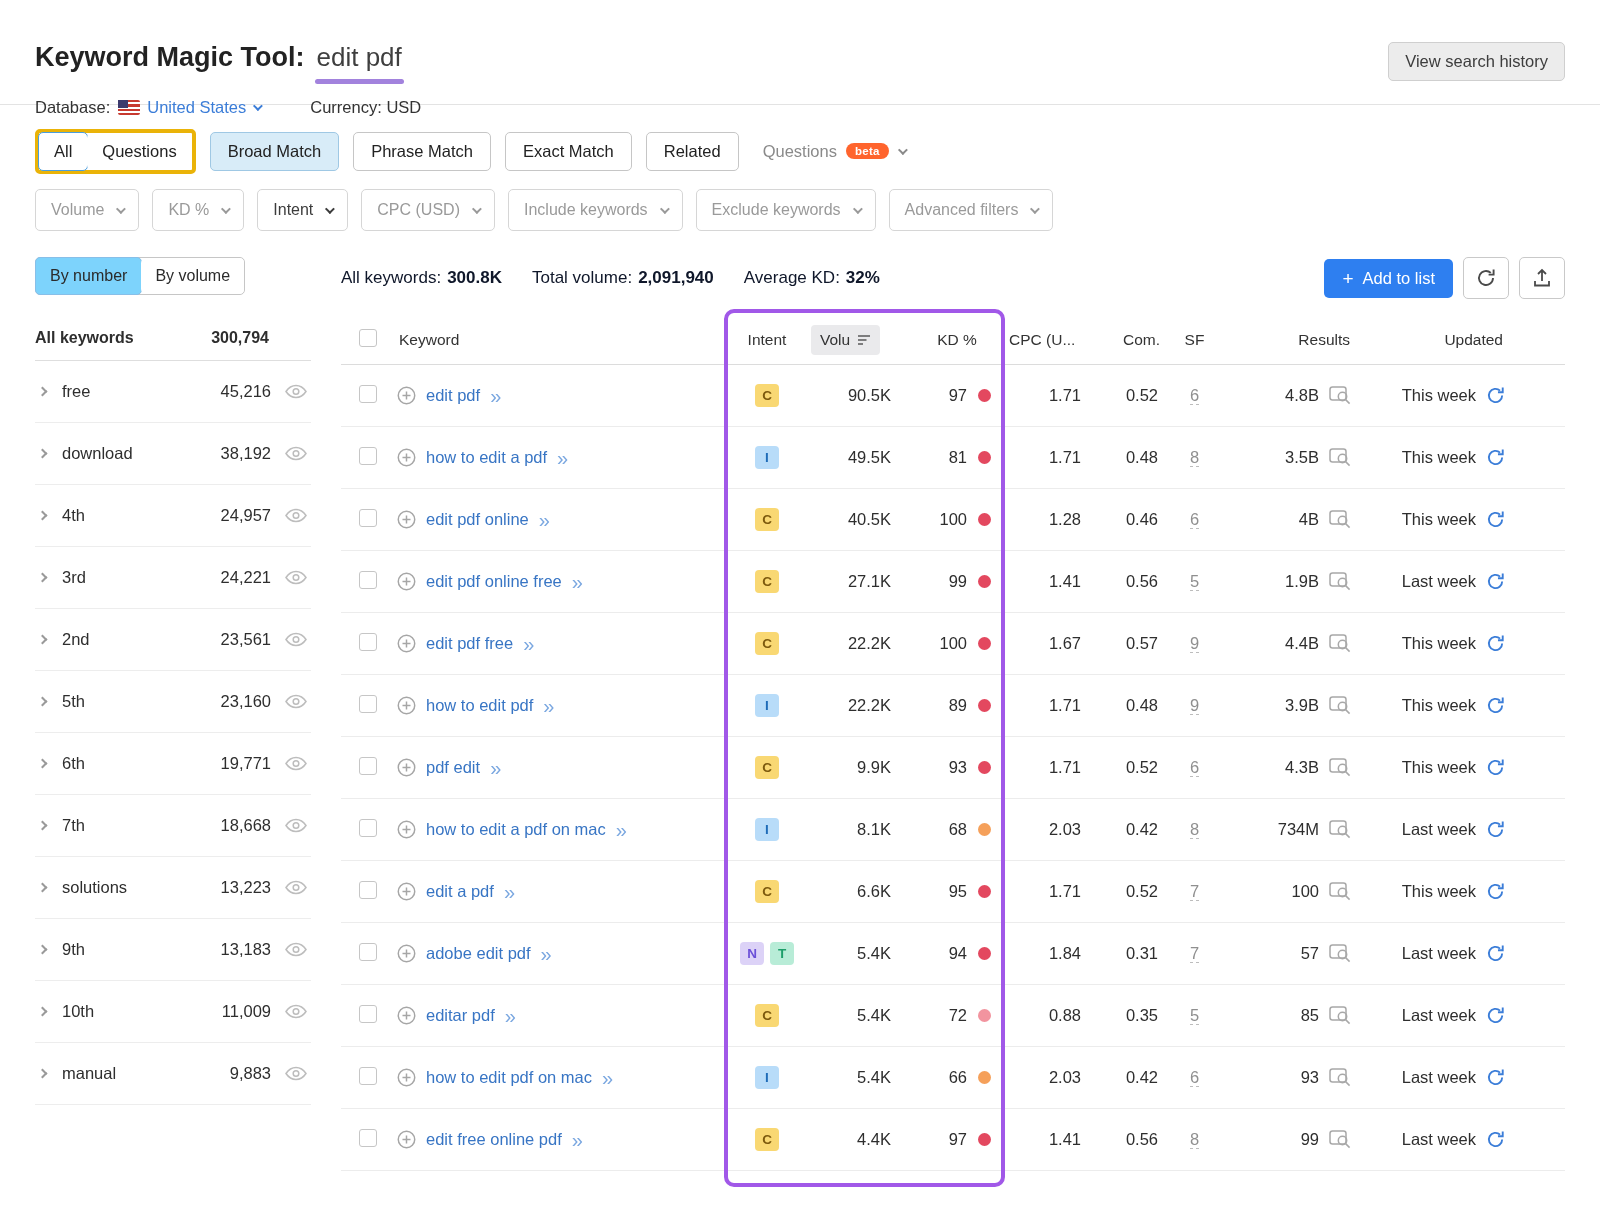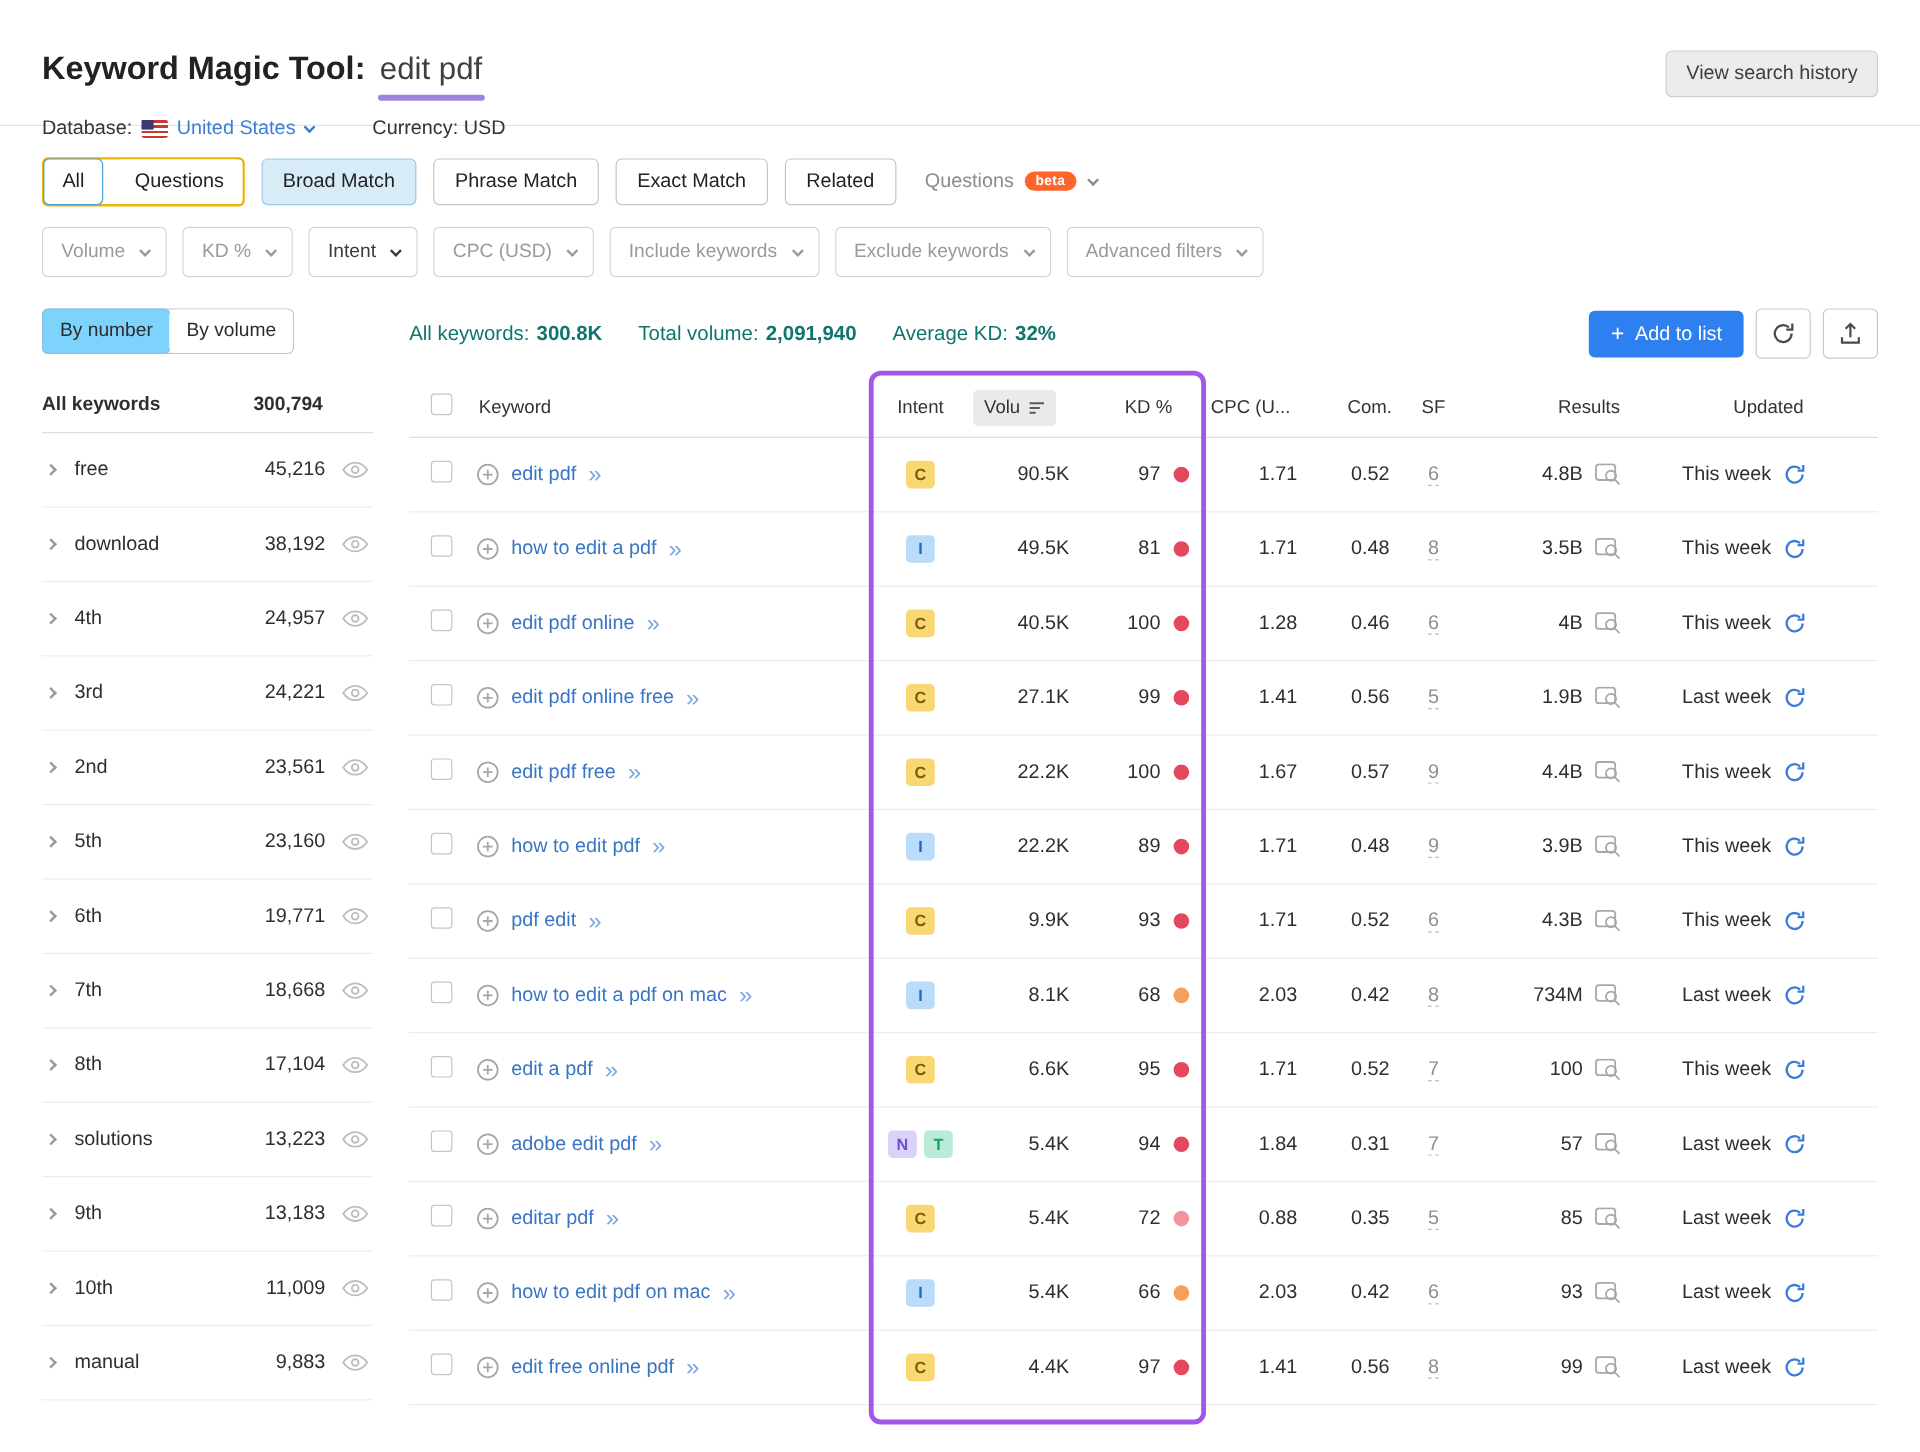--- a/index.html
+++ b/index.html
@@ -22,21 +22,21 @@
     background:repeating-linear-gradient(180deg,#c7392f 0 2.2px,#fff 2.2px 4.4px); position:relative; }
   .us-flag::after { content:""; position:absolute; left:0; top:0; width:10px; height:8px; background:#3c3b6e; }
   .currency { margin-left:42px; }
   .chev { display:inline-block; width:7px; height:7px; border-right:2px solid currentColor;
     border-bottom:2px solid currentColor; }
   .chev.down { transform:rotate(45deg) translateY(-2px); }
   .chev.right { transform:rotate(-45deg); }
 
   
   .tabs-row { margin:24px 35px 0; display:flex; align-items:center; gap:14px; height:44px; font-size:16.5px; }
-  .tab-group { display:inline-flex; border:2px solid #eab308; border-radius:5px; overflow:visible;gap:12px; }
+  .tab-group { display:inline-flex; border:4px solid #eab308; border-radius:5px; overflow:visible; }
   .tab-seg { padding:9px 15px; cursor:pointer; color:#222; background:#fff; border-radius:5px; }
   .tab-seg.selected { border:1px solid #4a9ede; margin:-1px; }
   .tab { padding:9px 17px; border:1px solid #c6c6c6; border-radius:5px; background:#fff; color:#222; cursor:pointer; }
   .tab.active { background:#d8ecf8; border-color:#9fc8e4; }
   .languages-btn { display:inline-flex; align-items:center; gap:9px; color:#8a8a8a; cursor:pointer;
     margin-left:10px; font-size:16.5px; }
   .beta-badge { background:#ff642d; color:#fff; font-size:11.5px; font-weight:bold; border-radius:9px;
     padding:2px 9px; letter-spacing:.3px; }
 
   
@@ -58,21 +58,21 @@
   .side-head .cnt { margin-left:auto; }
   .side-item { display:flex; align-items:center; height:62px; border-bottom:1px solid #ededed;
     font-size:16.5px; cursor:pointer; }
   .side-item .chev { color:#9a9a9a; margin:0 16px 0 4px; flex:none; }
   .side-count { margin-left:auto; }
   .eye { width:26px; margin-left:14px; flex:none; display:flex; align-items:center; }
 
   
   .main { flex:1; position:relative; }
   .summary-row { display:flex; align-items:center; height:42px; margin-bottom:16px; font-size:17px; }
-  .sum-item { margin-right:30px; color:#0f766e; }
+  .sum-item { margin-right:30px; color:#0f172a; }
   .sum-item b { margin-left:6px; }
   .summary-actions { margin-left:auto; display:flex; gap:10px; align-items:center; }
   .add-btn { display:inline-flex; align-items:center; gap:9px; background:#2e7ff0; color:#fff;
     border:none; border-radius:5px; font-family:inherit; font-size:16.5px; padding:10px 18px; cursor:pointer; }
   .add-btn .plus-glyph { font-size:19px; line-height:1; }
   .icon-btn { width:46px; height:42px; border:1px solid #c9c9c9; border-radius:5px; background:#fff;
     display:inline-flex; align-items:center; justify-content:center; cursor:pointer; }
 
   .thead, .trow { display:grid; grid-template-columns:56px 330px 80px 100px 100px 90px 75px 45px 135px 1fr;
     align-items:center; }
@@ -293,31 +293,20 @@
     <span>7th</span>
     <span class="side-count">18,668</span>
     <span class="eye">
       <svg width="22" height="15" viewBox="0 0 22 14" fill="none" stroke="#bdbdbd" stroke-width="1.5">
         <path d="M1 7c3-4.5 6.5-6 10-6s7 1.5 10 6c-3 4.5-6.5 6-10 6S4 11.5 1 7z"></path>
               <circle cx="11" cy="7" r="2.8"></circle>
       </svg>
     </span>
   </div>
 
-  <div class="side-item">
-    <span class="chev right"></span>
-    <span>8th</span>
-    <span class="side-count">17,104</span>
-    <span class="eye">
-      <svg width="22" height="15" viewBox="0 0 22 14" fill="none" stroke="#bdbdbd" stroke-width="1.5">
-        <path d="M1 7c3-4.5 6.5-6 10-6s7 1.5 10 6c-3 4.5-6.5 6-10 6S4 11.5 1 7z"></path>
-              <circle cx="11" cy="7" r="2.8"></circle>
-      </svg>
-    </span>
-  </div>
 
   <div class="side-item">
     <span class="chev right"></span>
     <span>solutions</span>
     <span class="side-count">13,223</span>
     <span class="eye">
       <svg width="22" height="15" viewBox="0 0 22 14" fill="none" stroke="#bdbdbd" stroke-width="1.5">
         <path d="M1 7c3-4.5 6.5-6 10-6s7 1.5 10 6c-3 4.5-6.5 6-10 6S4 11.5 1 7z"></path>
               <circle cx="11" cy="7" r="2.8"></circle>
       </svg>

